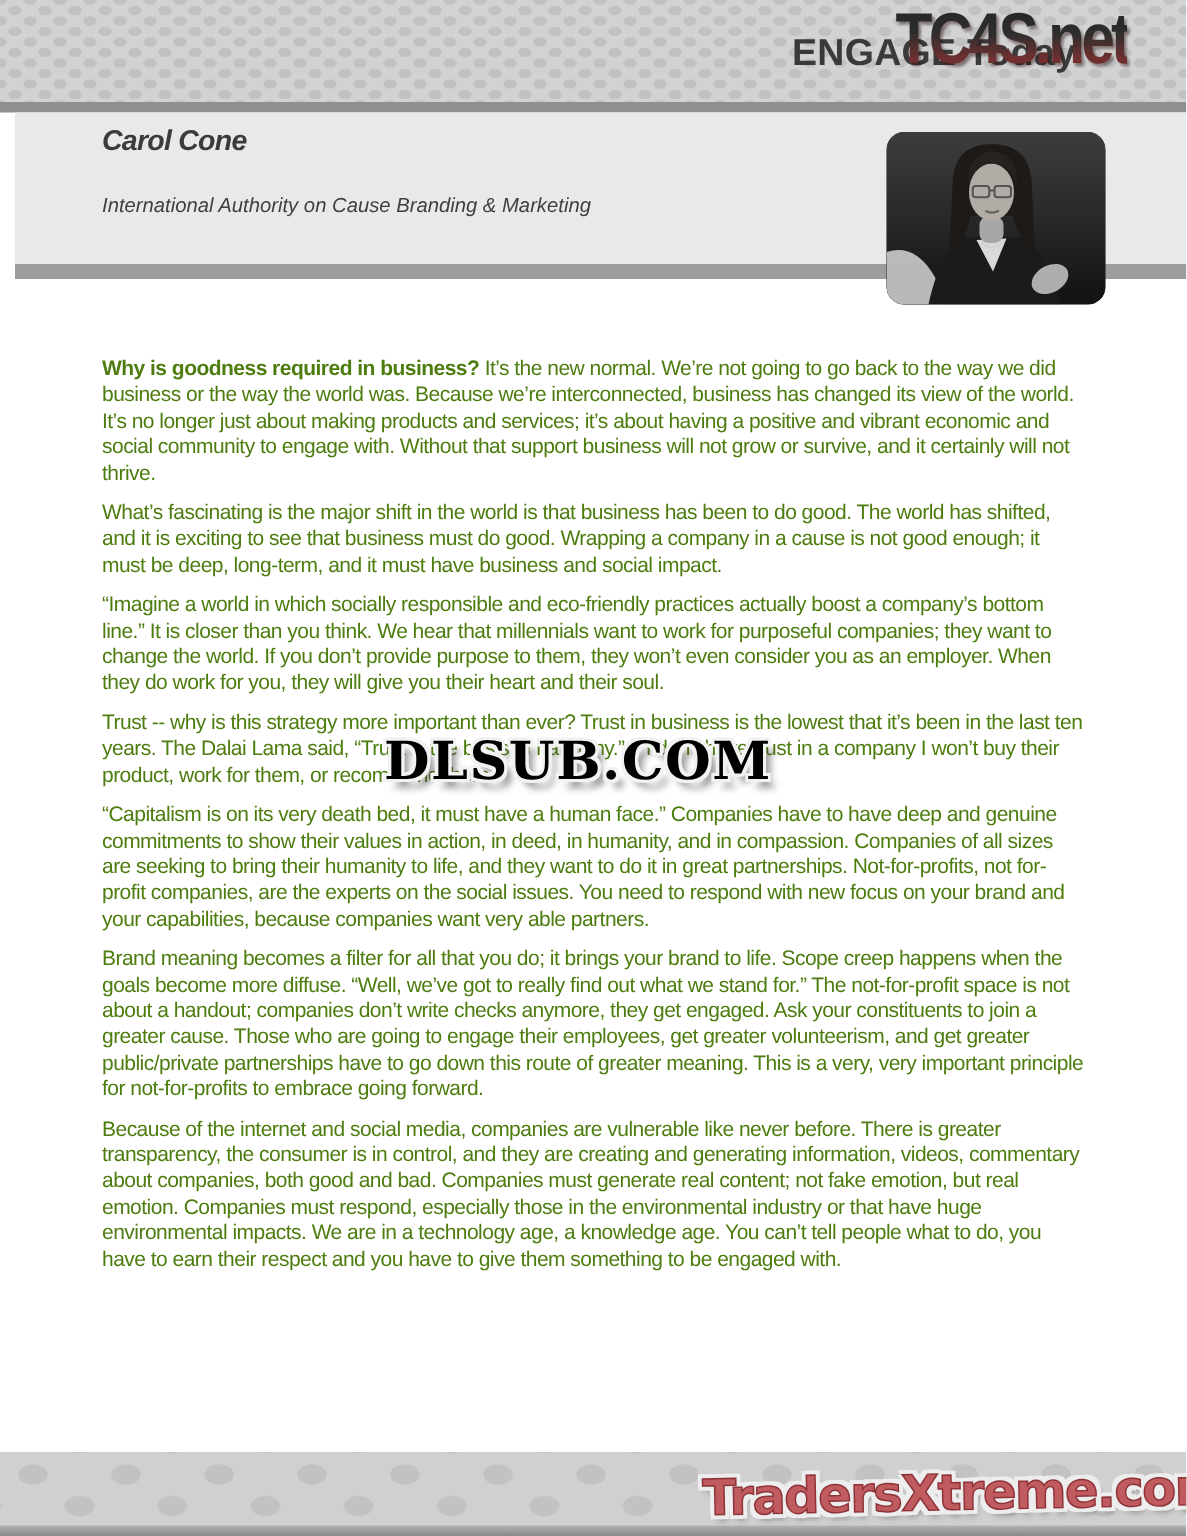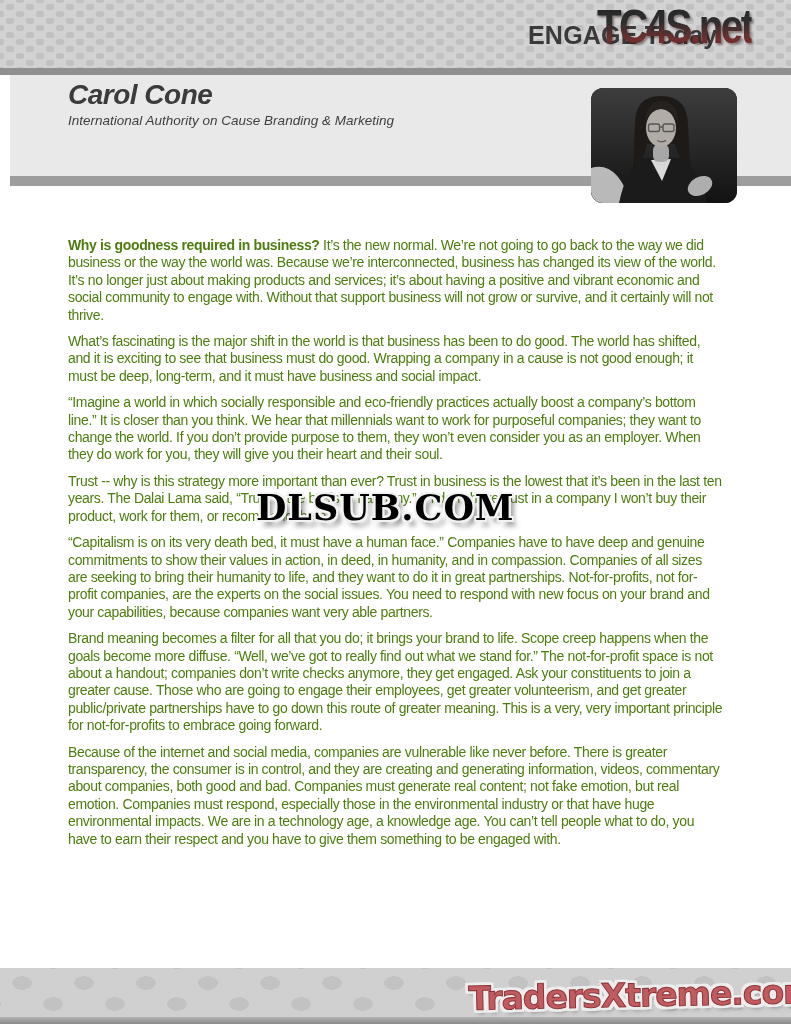--- a/index.html
+++ b/index.html
@@ -33,22 +33,22 @@
     -webkit-background-clip:text; background-clip:text; color:transparent;
     filter:drop-shadow(2px 2px 1px rgba(40,10,10,0.45));
   }
 
   
   .header-panel { position:absolute; left:10px; top:75px; width:781px; height:101px; background:#e9e9e9; }
   .mid-bar { position:absolute; left:10px; top:176px; width:781px; height:10px; background:#9d9d9d; }
 
   .title-block { position:absolute; left:68px; top:80px; z-index:2; }
   .title   { font-size:30px; font-style:italic; font-weight:bold; color:#7b7b7b; line-height:34px; letter-spacing:-0.5px; }
-  .author  { font-size:28px; font-style:italic; font-weight:bold; color:#3b3b3b; line-height:29px; letter-spacing:-0.5px; }
-  .subtitle{ font-size:13.5px; font-style:italic; color:#3f3f3f; margin-top:4px; }
+  .author  { font-size:19px; font-style:italic; font-weight:bold; color:#3b3b3b; line-height:29px; letter-spacing:-0.5px; }
+  .subtitle{ font-size:13.5px; font-style:italic; color:#3f3f3f; margin-top:20px; }
 
   .photo {
     position:absolute; left:591px; top:88px; width:146px; height:115px;
     border-radius:12px; overflow:hidden; background:#222; z-index:3;
   }
   .photo svg { display:block; width:100%; height:100%; }
 
   
   .content {
     position:absolute; left:68px; top:237px; width:656px;

